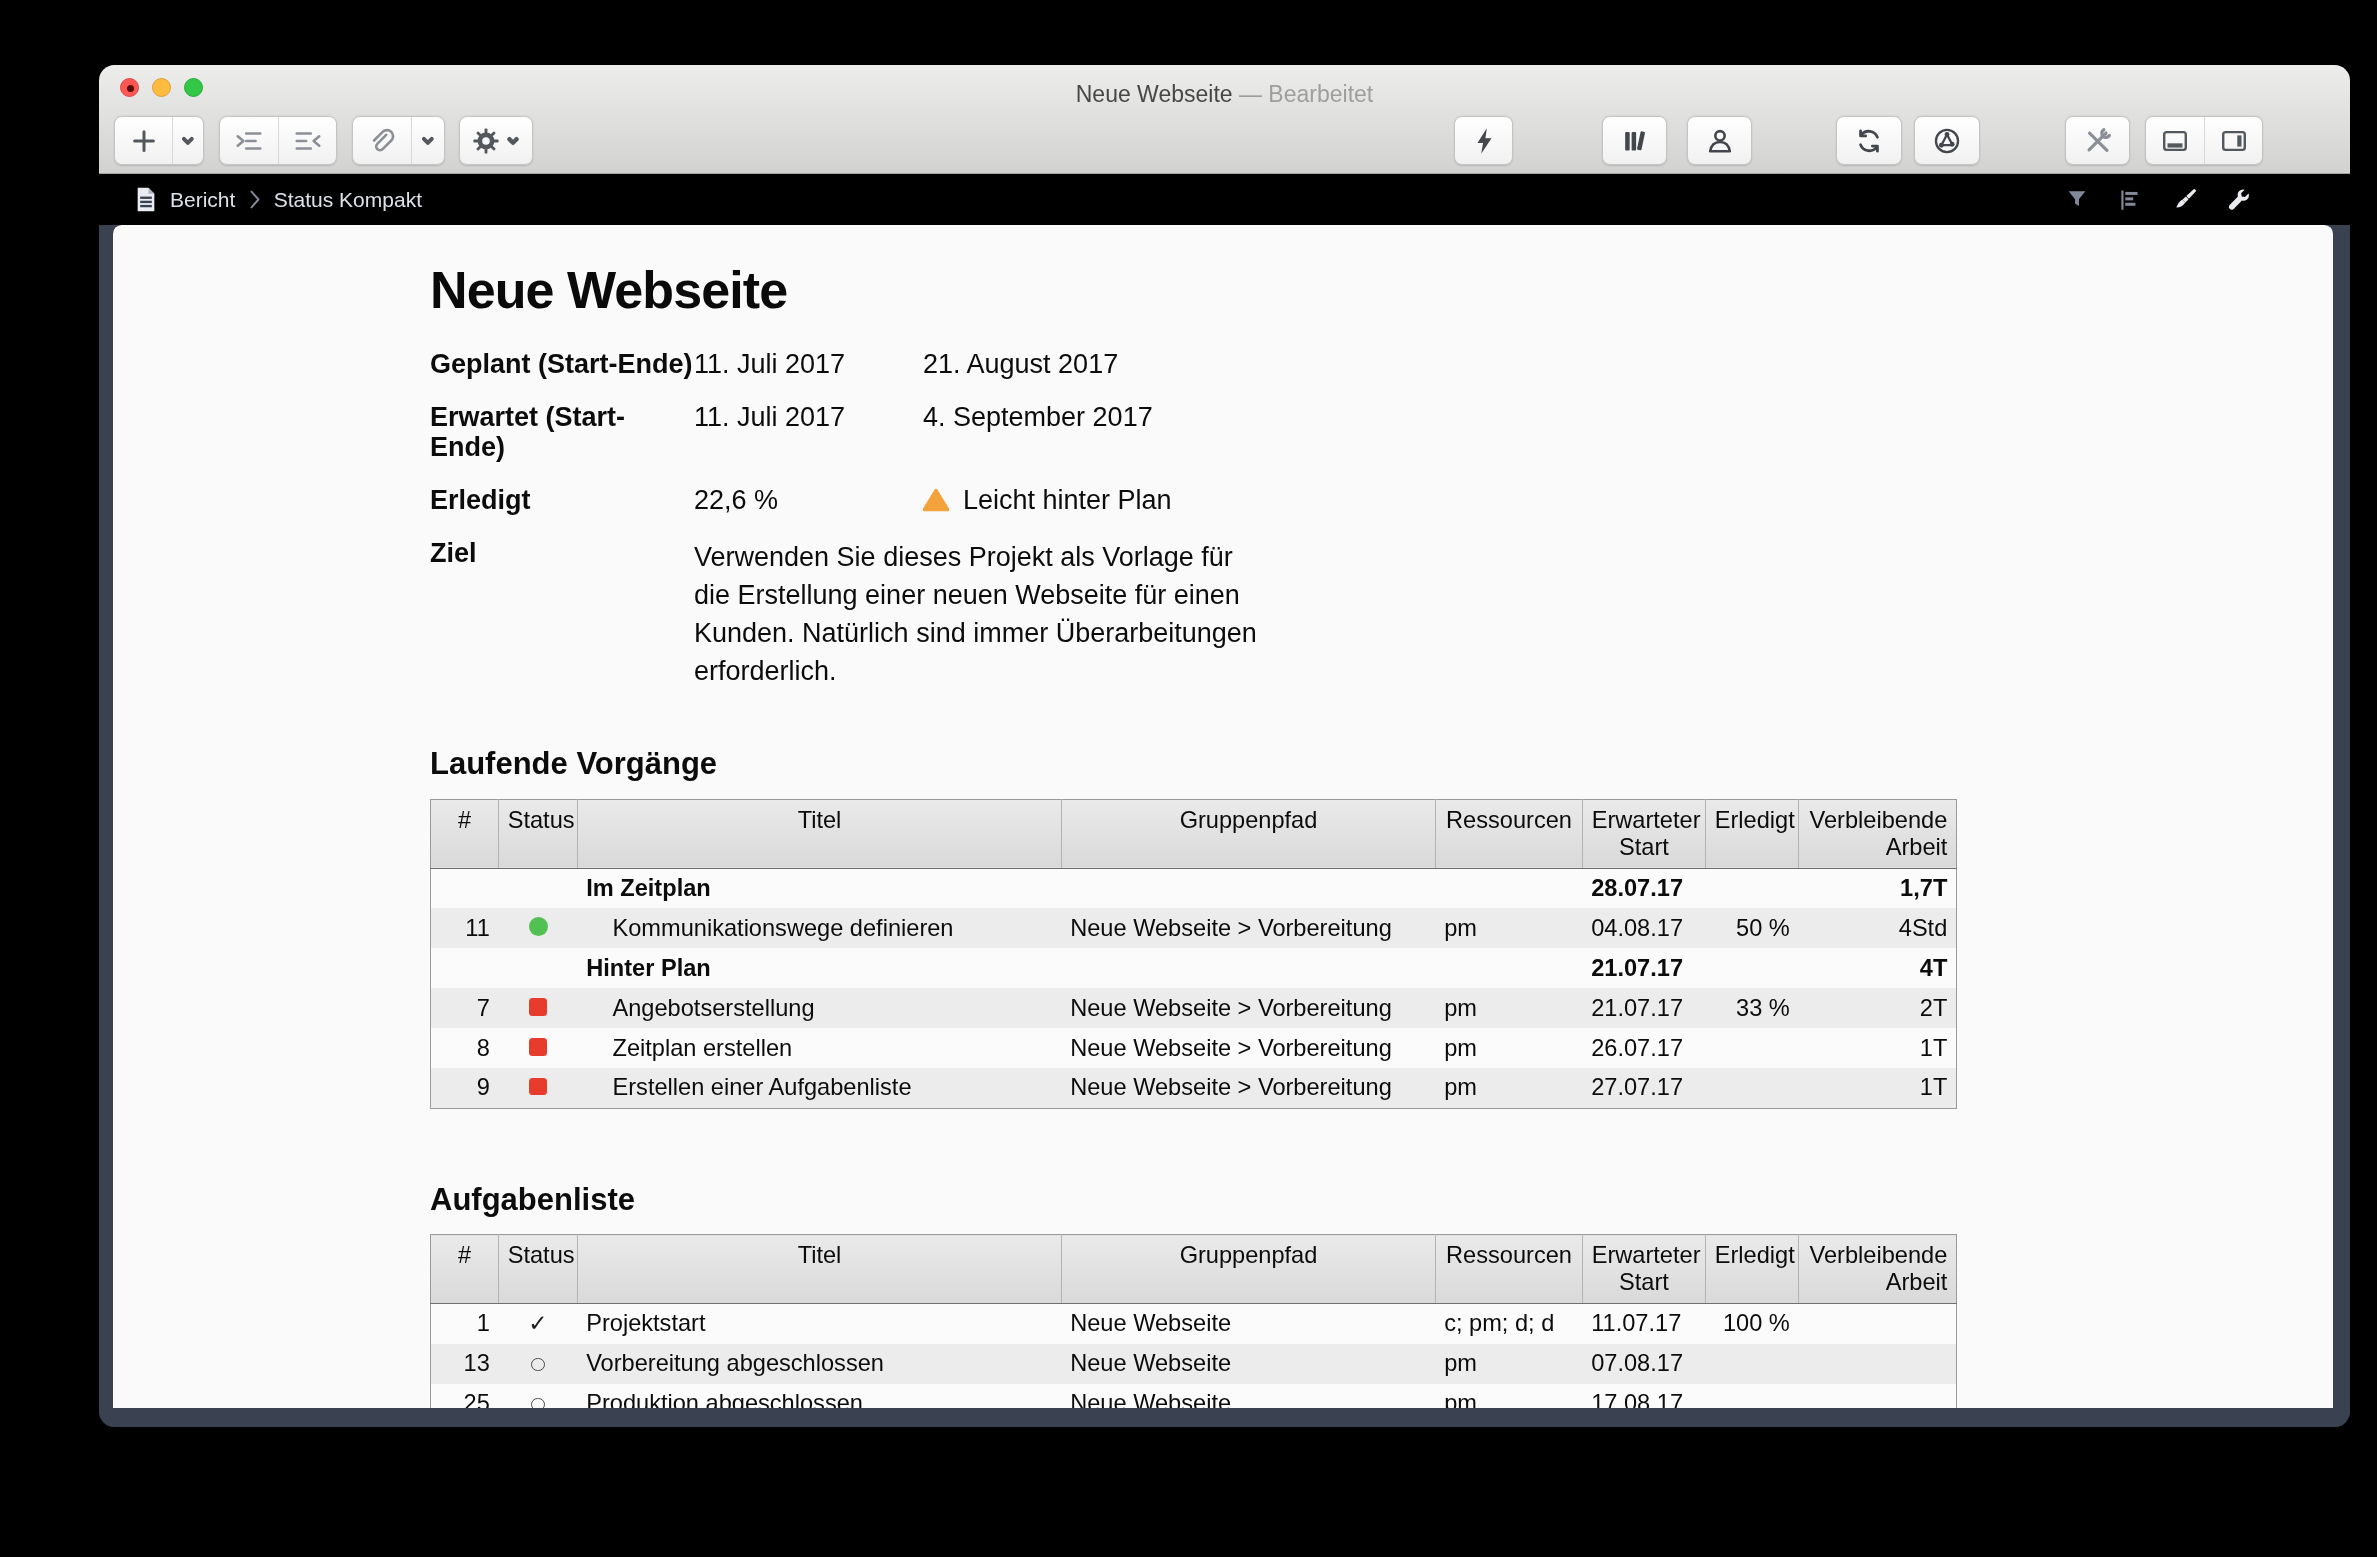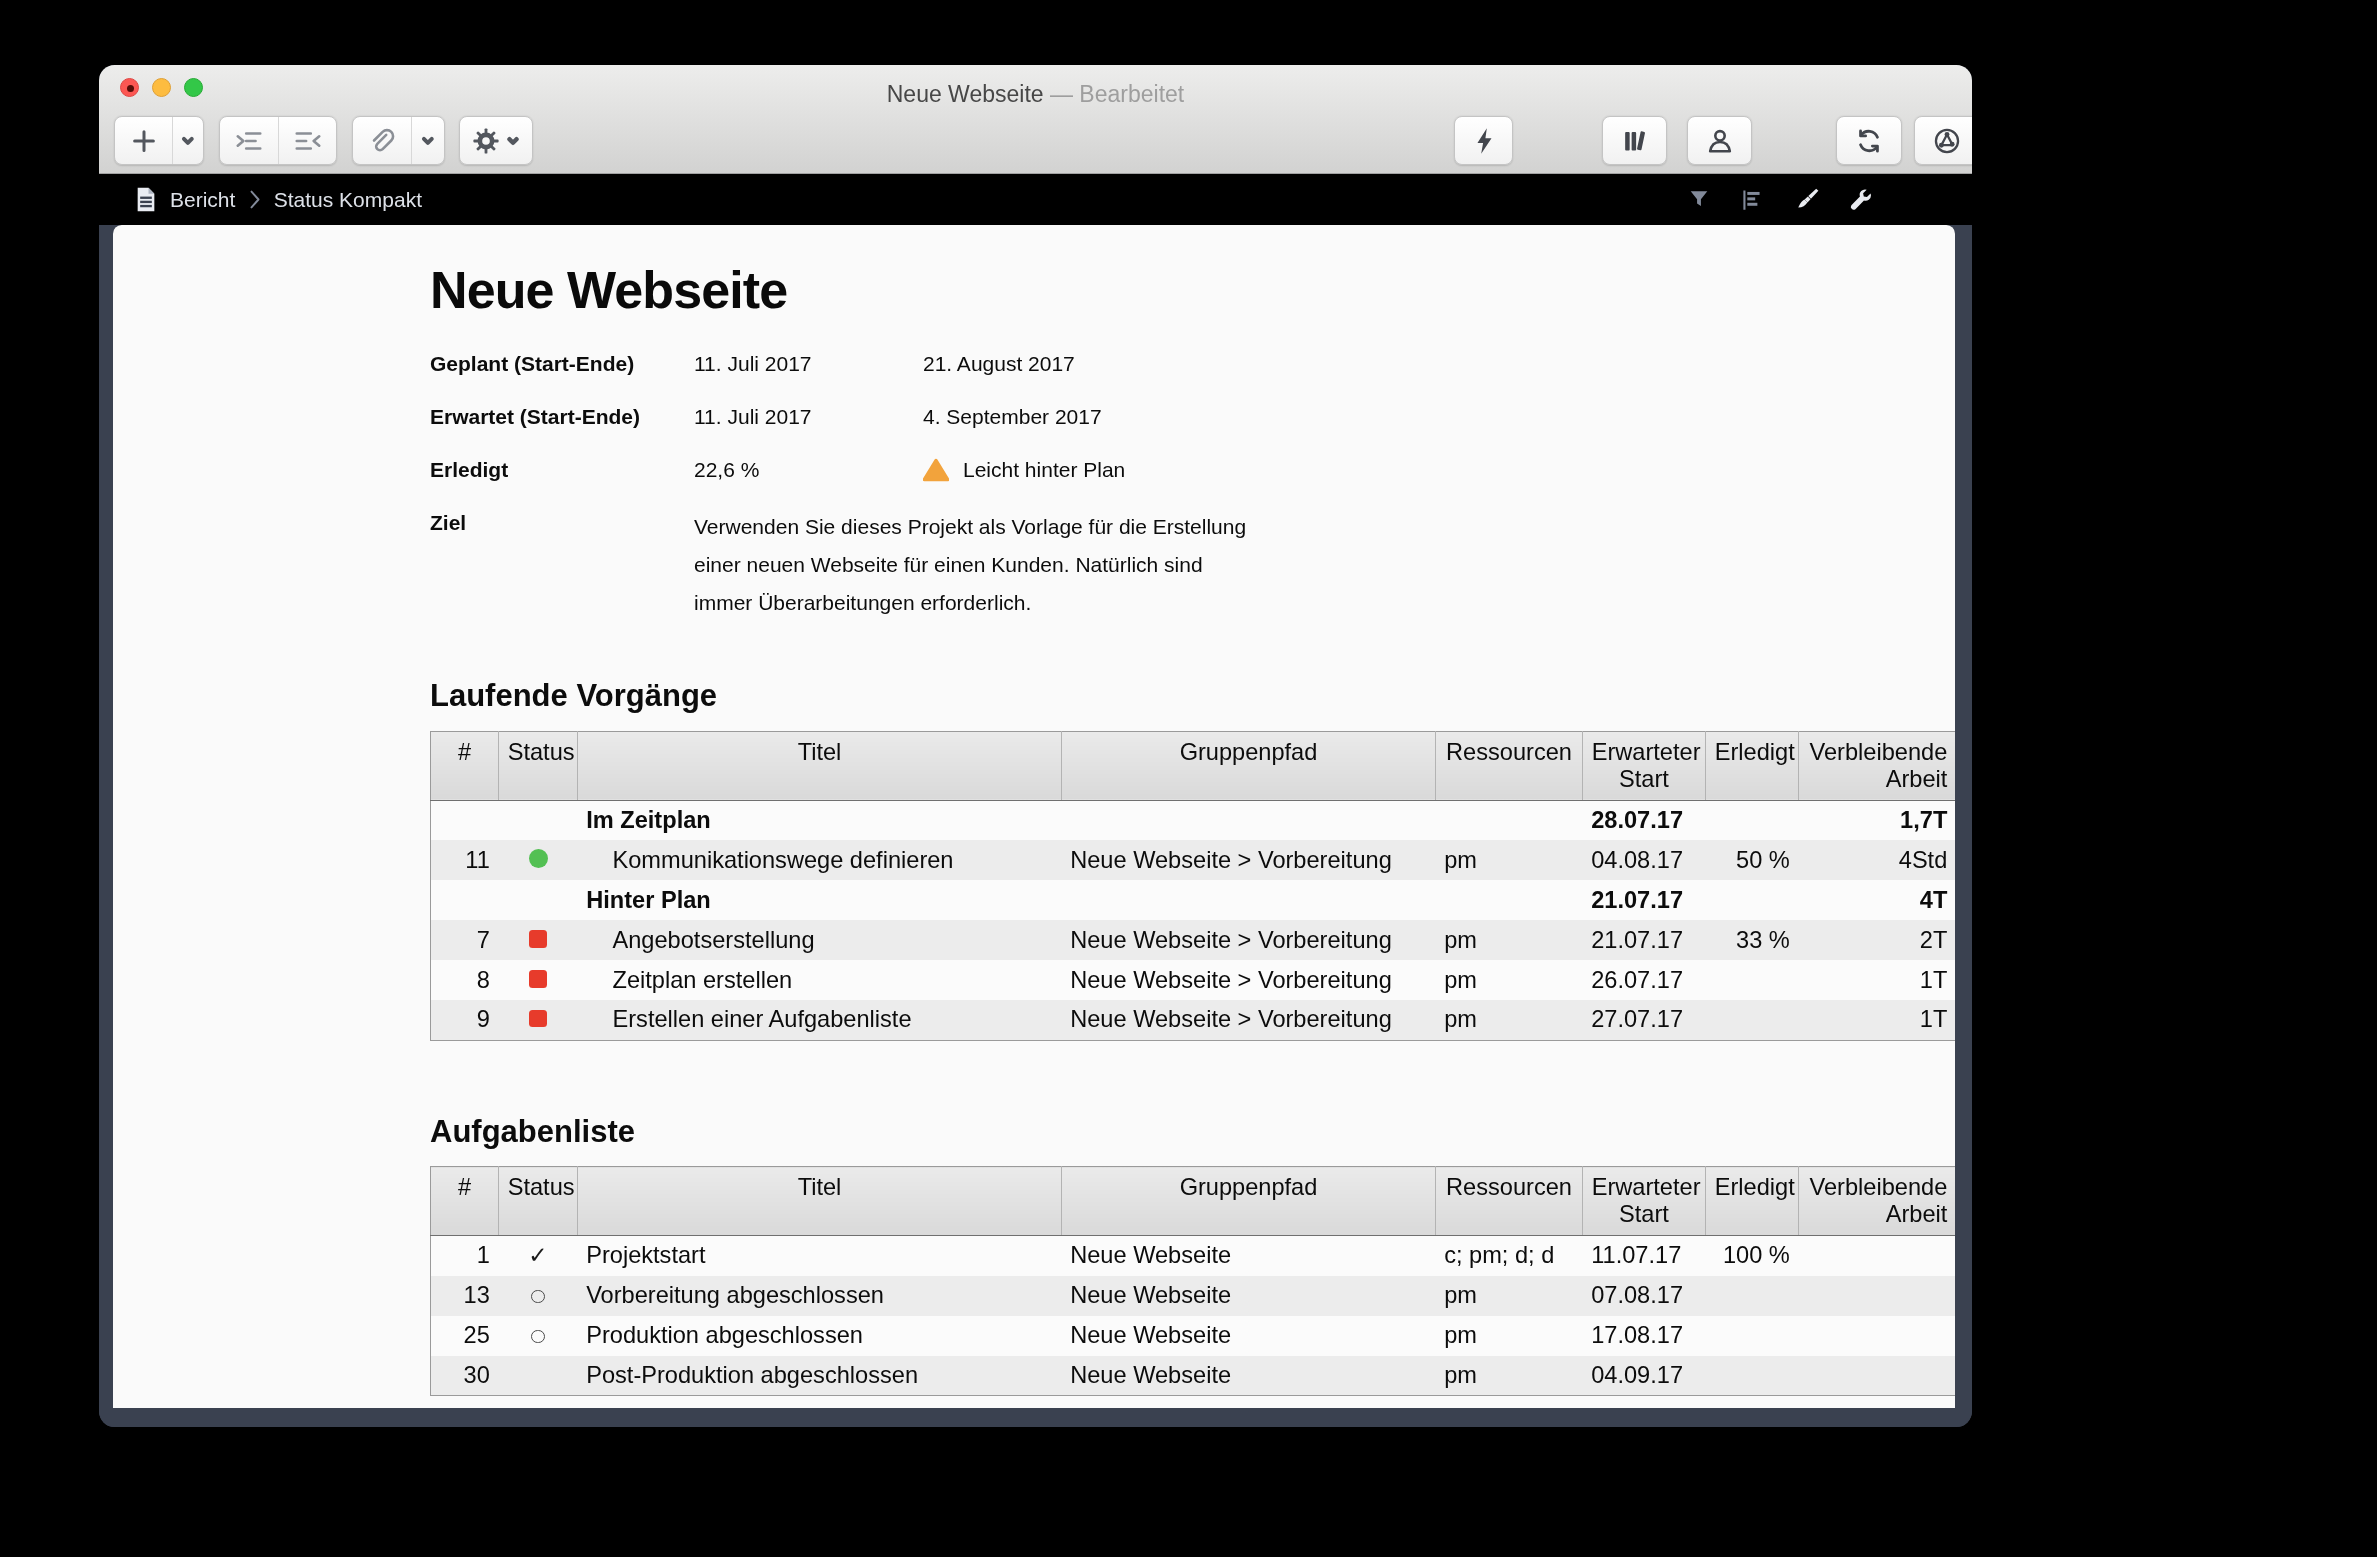--- a/index.html
+++ b/index.html
@@ -3,21 +3,21 @@
 <meta charset="utf-8">
 <style>
   html,body{margin:0;padding:0;}
   body{
     width:2377px;height:1557px;background:#000;position:relative;overflow:hidden;
     font-family:"Liberation Sans","DejaVu Sans",sans-serif;
     -webkit-font-smoothing:antialiased;
   }
   
   .window{
-    position:absolute;left:99px;top:65px;width:1873px;height:1362px;
+    position:absolute;left:99px;top:65px;width:2251px;height:1362px;
     border-radius:15.7px;overflow:hidden;background:#3a4150;
     box-shadow:0 31px 96px 7px rgba(0,0,0,.9);
     display:flex;flex-direction:column;
   }
   .titlebar{
     height:109px;flex:0 0 auto;position:relative;
     background:linear-gradient(#ededec,#d2d2d1);
     border-bottom:0.9px solid #a2a2a2;box-sizing:border-box;
   }
   .lights{position:absolute;left:21px;top:13px;display:flex;gap:13px;}
@@ -56,21 +56,21 @@
   
   .content{flex:1;background:#3a4150;padding:0 16.6px 19px 14px;box-sizing:border-box;overflow:hidden;}
   .page{
     background:#fafafa;height:100%;border-radius:8.7px 8.7px 0 0;
     overflow:hidden;position:relative;color:#0c0c0c;
   }
   .report{margin-left:317px;padding-top:37px;}
   h1.report-title{margin:0;font-size:52px;line-height:56px;letter-spacing:-0.9px;font-weight:bold;color:#0a0a0a;}
   .info-grid{
     margin-top:31px;display:grid;grid-template-columns:264px 229px auto;
-    row-gap:23px;font-size:21px;line-height:30px;align-items:start;
+    row-gap:23px;font-size:27px;line-height:30px;align-items:start;
   }
   .info-label{font-weight:bold;}
   .info-status{display:flex;align-items:center;gap:14px;}
   .info-goal{grid-column:2/4;max-width:572px;line-height:38px;}
   h2.section{margin:56px 0 17.5px 0;font-size:31px;line-height:35px;font-weight:bold;}
   h2.section.second{margin-top:73px;}
   
   table.report-table{
     border-collapse:collapse;table-layout:fixed;width:1524px;
     font-size:23.6px;background:#fbfbfb;border:0.9px solid #9a9a9a;

